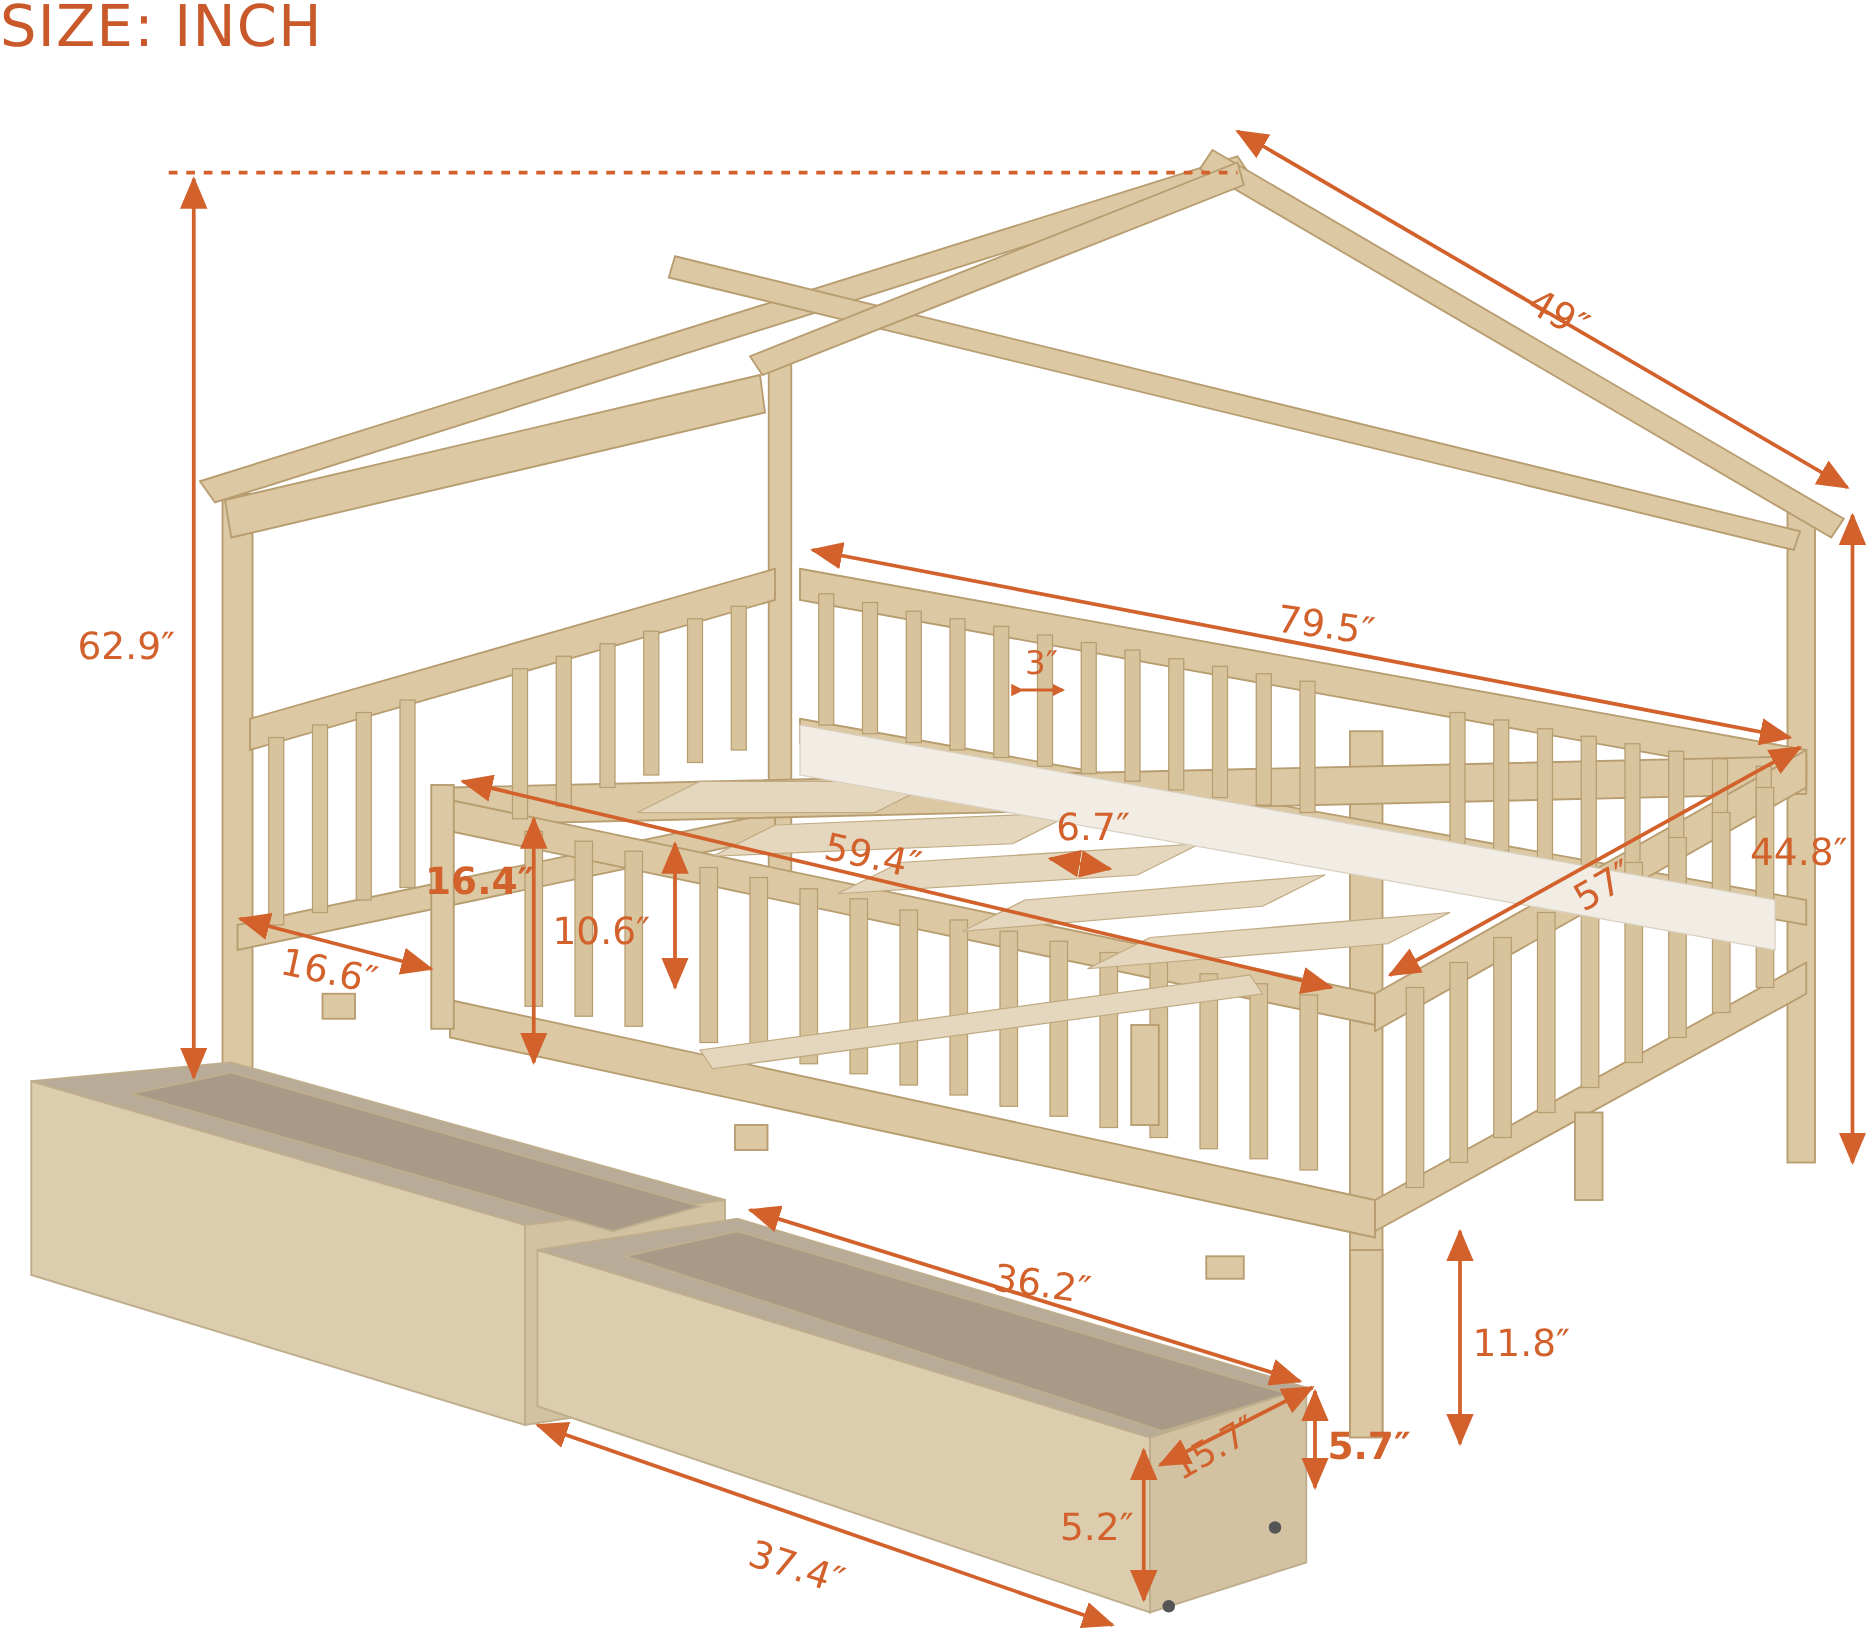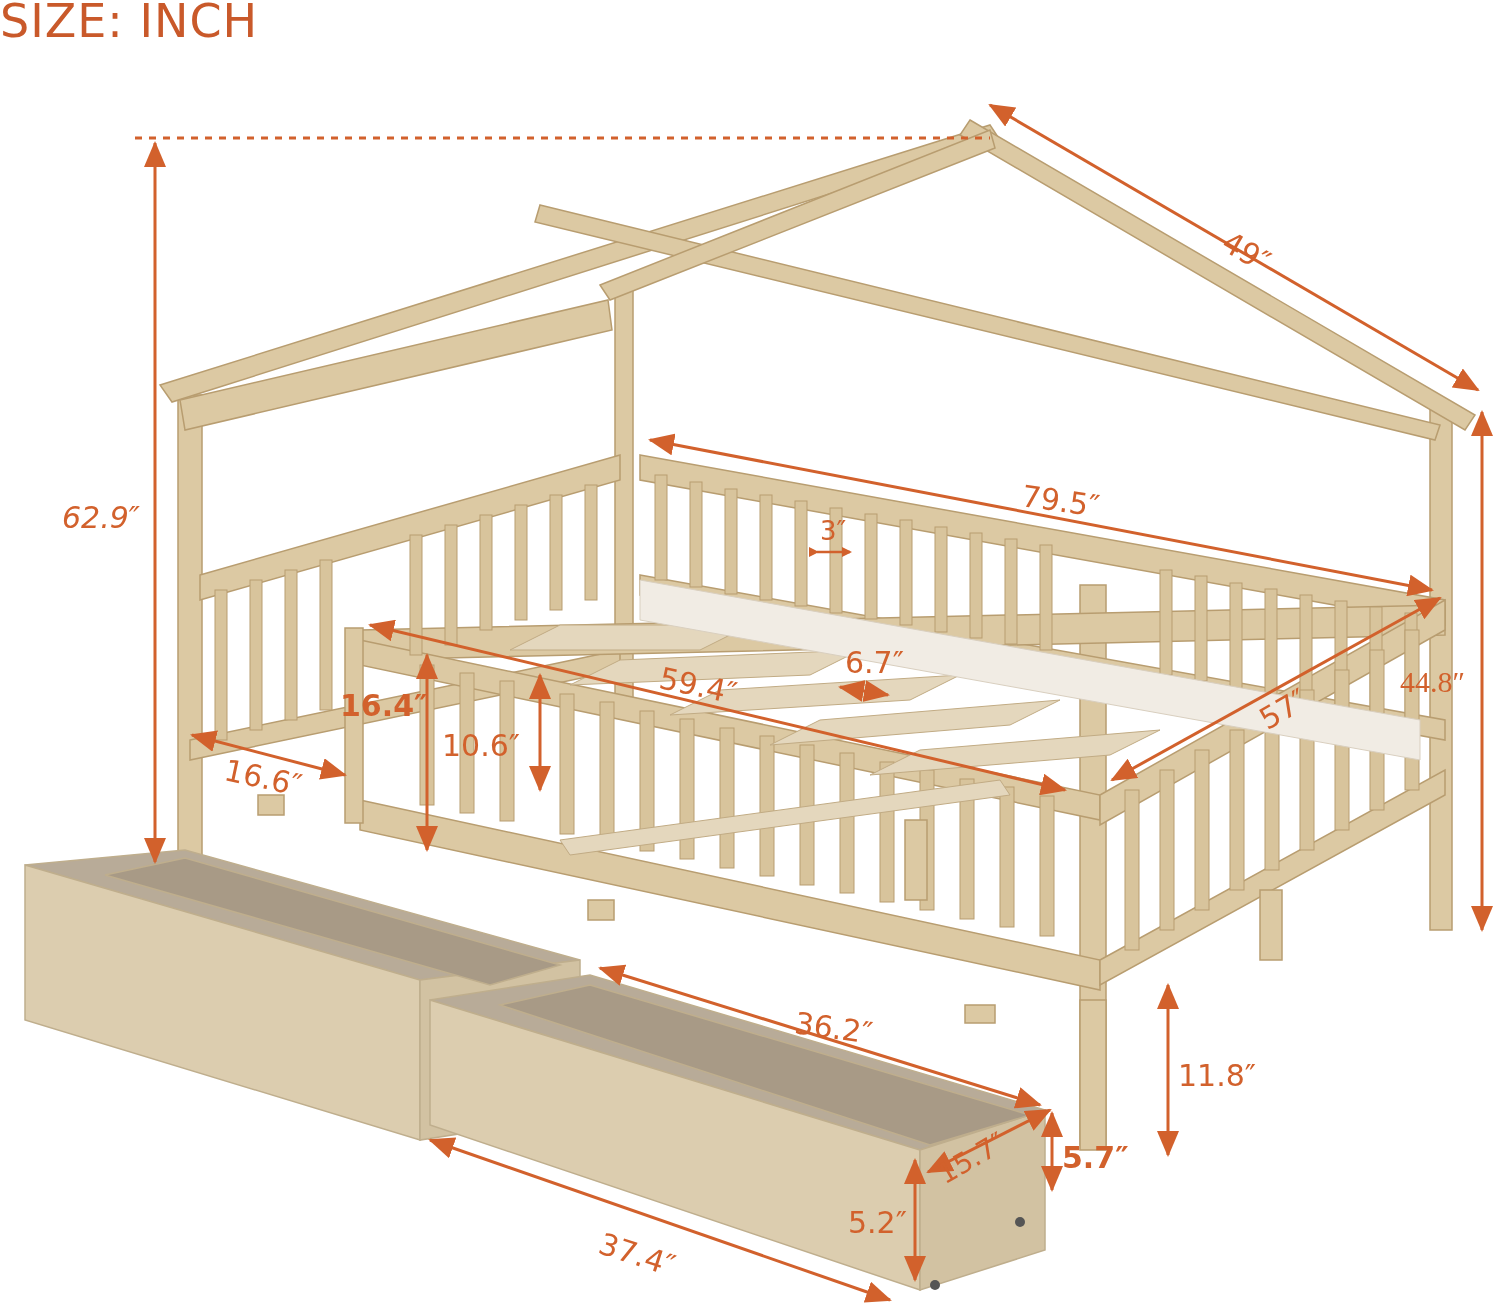--- a/index.html
+++ b/index.html
@@ -166,28 +166,28 @@
     <line x1="192" y1="735" x2="345" y2="775" marker-start="url(#ahS)" marker-end="url(#ahL)"></line>
     <line x1="600" y1="968" x2="1040" y2="1105" marker-start="url(#ahS)" marker-end="url(#ahL)"></line>
     <line x1="1168" y1="985" x2="1168" y2="1155" marker-start="url(#ahS)" marker-end="url(#ahL)"></line>
     <line x1="928" y1="1172" x2="1050" y2="1110" marker-start="url(#ahS)" marker-end="url(#ahL)"></line>
     <line x1="1052" y1="1113" x2="1052" y2="1190" marker-start="url(#ahS)" marker-end="url(#ahL)"></line>
     <line x1="915" y1="1160" x2="915" y2="1280" marker-start="url(#ahS)" marker-end="url(#ahL)"></line>
     <line x1="430" y1="1140" x2="890" y2="1300" marker-start="url(#ahS)" marker-end="url(#ahL)"></line>
   </g>
 </svg>
 
-<div class="dim" style="left:62px;top:500px;font-style:italic;">62.9″</div>
+<div class="dim" style="left:62px;top:500px;">62.9″</div>
 <div class="dim" style="left:1225px;top:222px;transform:rotate(30deg);">49″</div>
 <div class="dim" style="left:1022px;top:478px;transform:rotate(8deg);">79.5″</div>
 <div class="dim" style="left:820px;top:516px;font-size:26px;">3″</div>
 <div class="dim" style="left:660px;top:660px;transform:rotate(12deg);">59.4″</div>
 <div class="dim" style="left:845px;top:645px;">6.7″</div>
 <div class="dim" style="left:1262px;top:704px;transform:rotate(-30deg);">57″</div>
-<div class="dim" style="left:1400px;top:665px;font-family:Liberation Serif, serif;">44.8″</div>
+<div class="dim" style="left:1400px;top:665px;">44.8″</div>
 <div class="dim" style="left:340px;top:688px;font-weight:bold;">16.4″</div>
 <div class="dim" style="left:442px;top:728px;">10.6″</div>
 <div class="dim" style="left:225px;top:752px;transform:rotate(12deg);">16.6″</div>
 <div class="dim" style="left:795px;top:1005px;transform:rotate(8deg);">36.2″</div>
 <div class="dim" style="left:1178px;top:1058px;text-align:right;">11.8″</div>
 <div class="dim" style="left:940px;top:1160px;transform:rotate(-30deg);font-size:28px;">15.7″</div>
 <div class="dim" style="left:1062px;top:1140px;font-weight:bold;">5.7″</div>
 <div class="dim" style="left:848px;top:1205px;">5.2″</div>
 <div class="dim" style="left:600px;top:1225px;transform:rotate(18deg);">37.4″</div>
 

